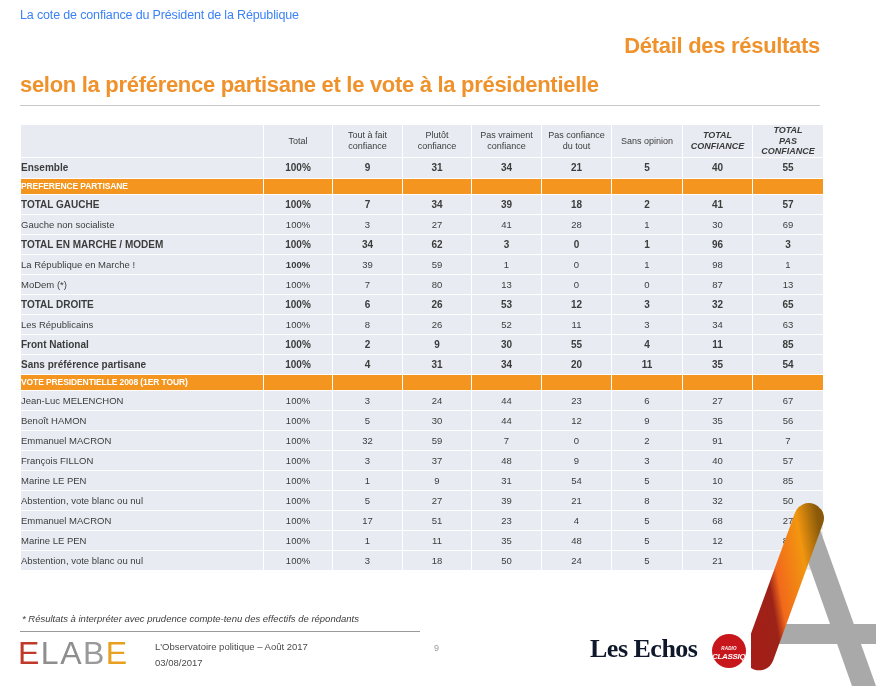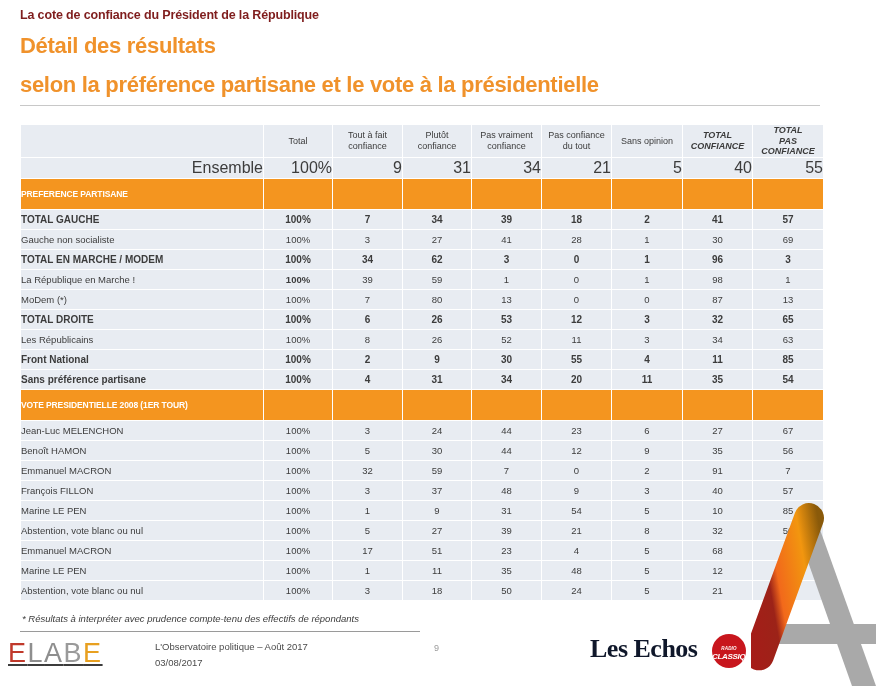--- a/index.html
+++ b/index.html
@@ -18,34 +18,35 @@
 
   
   #slide-header {
     position: absolute;
     left: 20px;
     top: 6px;
     width: 800px;
   }
   #kicker {
     font-size: 12.5px;
-    font-weight: bold;
-    color: #7f1d1d;
+    font-weight: normal;
+    color: #3b82f6;
     letter-spacing: -0.15px;
     line-height: 18px;
   }
   #title-1, #title-2 {
     color: #F0922B;
     font-weight: bold;
     letter-spacing: -0.3px;
   }
   #title-1 {
     font-size: 22px;
     line-height: 30px;
     margin-top: 7px;
+    text-align: right;
   }
   #title-2 {
     font-size: 22px;
     line-height: 30px;
     margin-top: 9px;
   }
   #title-rule {
     margin-top: 5px;
     width: 800px;
     height: 1px;
@@ -95,31 +96,30 @@
   }
   tr.hdr .cell.blank { background: #e8ecf2; }
   .hdr-ital {
     font-style: italic;
     font-weight: bold;
     font-size: 9px;
   }
 
   
   tr.ensemble .cell {
-    font-weight: normal;
+    font-weight: bold;
     height: 20px;
-    font-size: 16px;
-    text-align: right;
+    font-size: 10px;
   }
   tr.ensemble .lbl { padding-left: 7px; }
 
   
   tr.band .cell {
     background: #F4951F;
-    height: 30px;
+    height: 15px;
   }
   tr.band .lbl {
     color: #ffffff;
     font-weight: bold;
     font-size: 8.5px;
     letter-spacing: -0.1px;
     padding-left: 5px;
   }
 
   
@@ -143,29 +143,28 @@
     left: 20px;
     top: 631px;
     width: 400px;
     height: 1px;
     background: #9a9a9a;
   }
 
   
   #elabe-logo {
     position: absolute;
-    left: 8px;
+    left: 18px;
     top: 637px;
-    font-size: 27px;
+    font-size: 32px;
     letter-spacing: 1.5px;
     font-family: "Liberation Sans", sans-serif;
     font-weight: 300;
     line-height: 32px;
     white-space: nowrap;
-    text-decoration: underline;
   }
   #elabe-logo .e1 { color: #C0392B; }
   #elabe-logo .l  { color: #8e8e8e; }
   #elabe-logo .a  { color: #8e8e8e; }
   #elabe-logo .b  { color: #9a9a9a; }
   #elabe-logo .e2 { color: #E8A020; }
 
   #footer-text {
     position: absolute;
     left: 155px;

